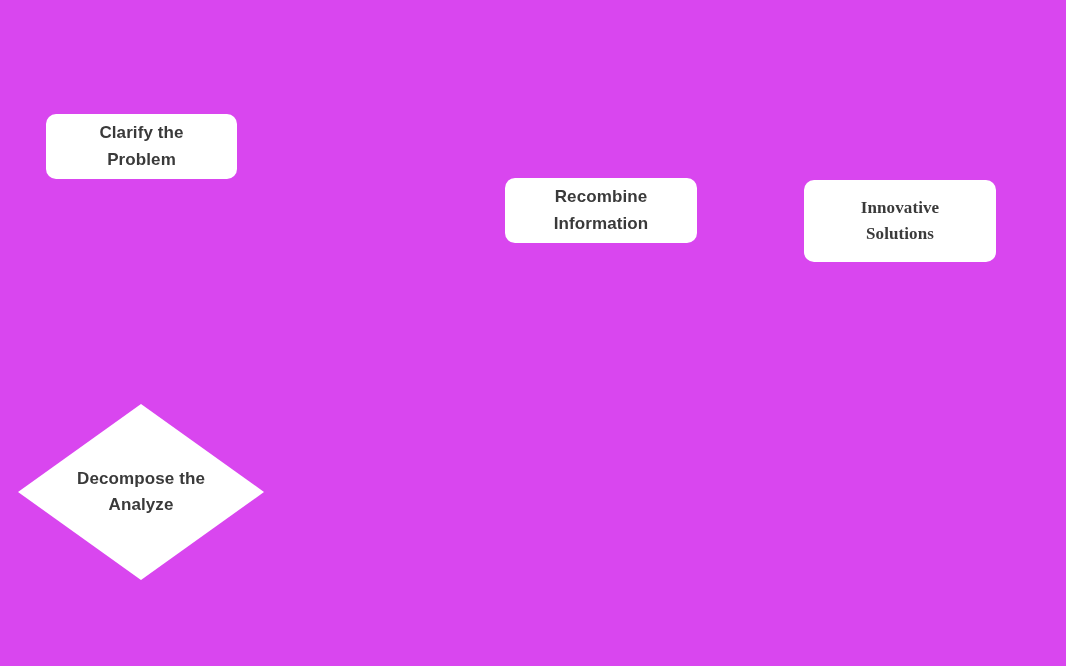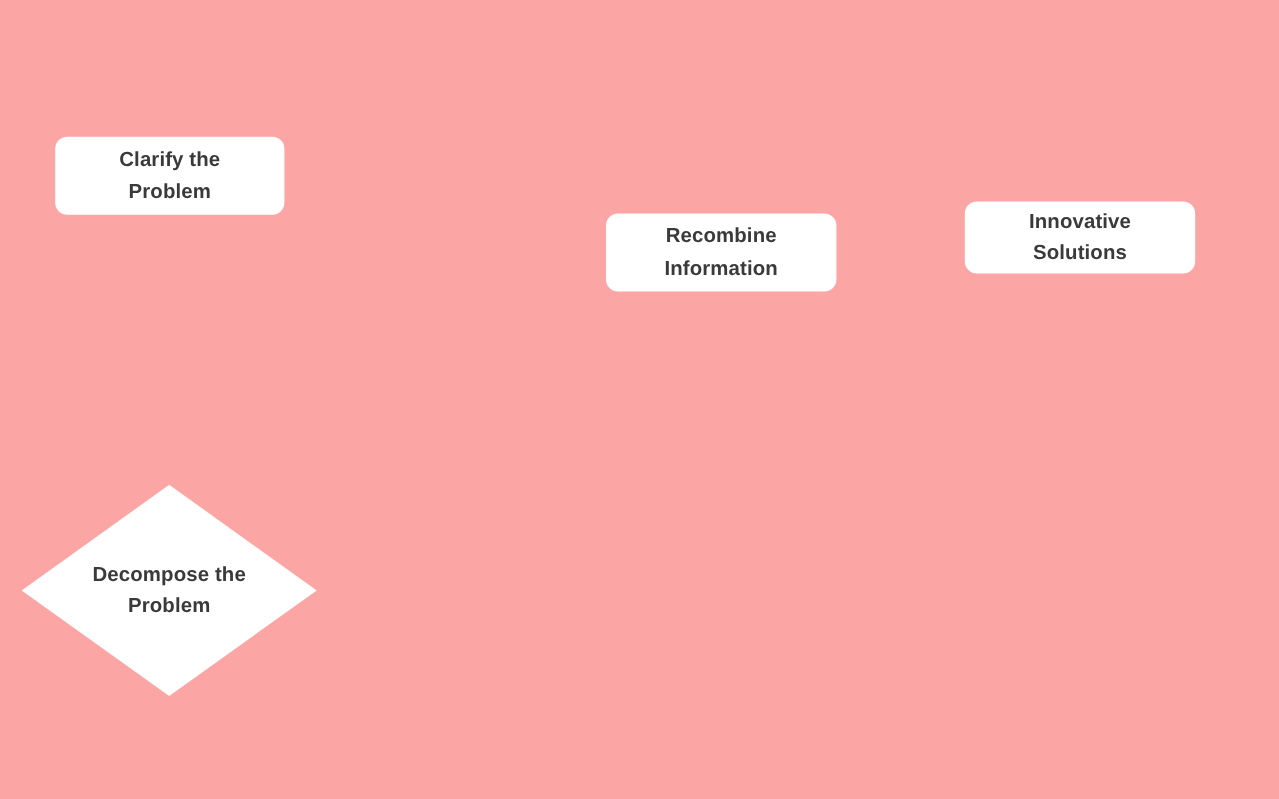--- a/index.html
+++ b/index.html
@@ -4,21 +4,21 @@
 <style>
   html, body {
     margin: 0;
     padding: 0;
     background: #000000;
   }
   #canvas {
     position: relative;
     width: 1066px;
     height: 666px;
-    background: #fca5a5;
+    background: #d946ef;
     overflow: hidden;
     font-family: "Liberation Sans", sans-serif;
   }
 
   
   .node-box {
     position: absolute;
     background: #ffffff;
     border-radius: 10px;
     display: flex;
@@ -69,25 +69,25 @@
   <div class="node-box" style="left:46px; top:114px; width:191px; height:65px;">
     <span class="label">Clarify the
 Problem</span>
   </div>
 
   <div class="node-box" style="left:505px; top:178px; width:192px; height:65px;">
     <span class="label">Recombine
 Information</span>
   </div>
 
-  <div class="node-box" style="left:804px; top:168px; width:192px; height:60px;">
+  <div class="node-box" style="left:804px; top:180px; width:192px; height:82px;font-family:Liberation Serif, serif;">
     <span class="label">Innovative
 Solutions</span>
   </div>
 
   <div class="node-diamond" style="left:18px; top:404px; width:246px; height:176px;">
     <div class="shape"></div>
     <span class="label">Decompose the
-Problem</span>
+Analyze</span>
   </div>
 
 
 </div>
 
 </body></html>

